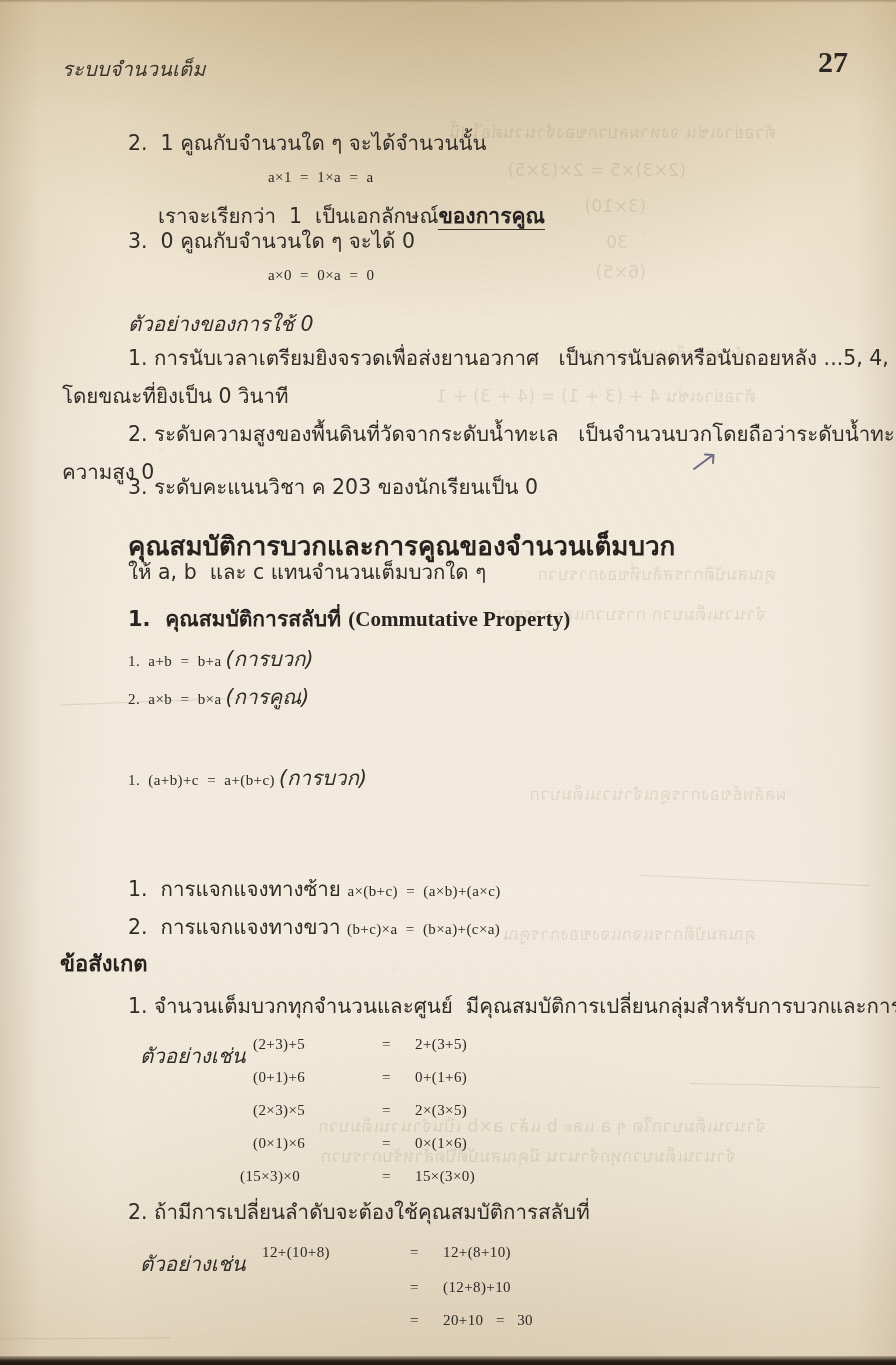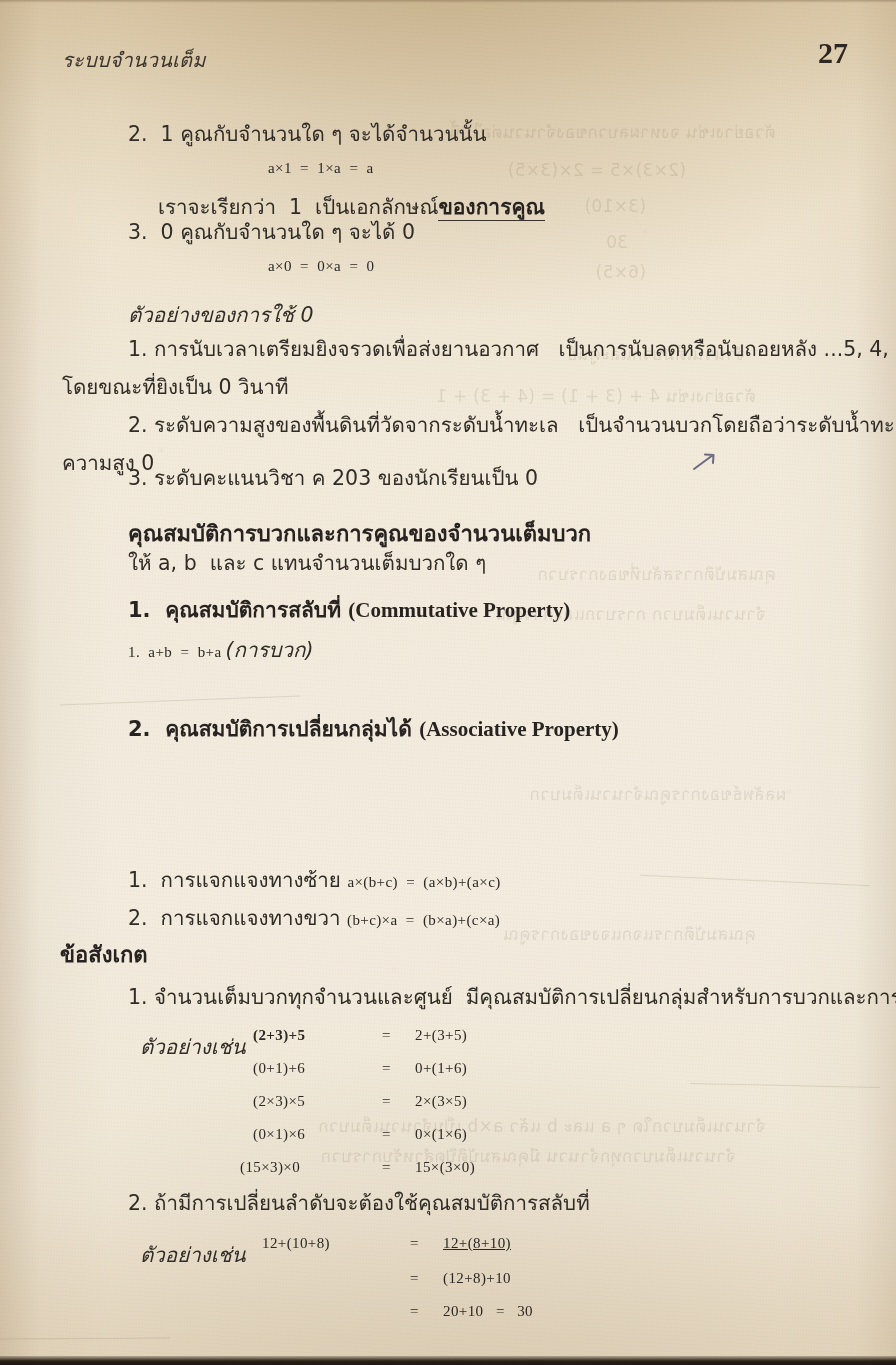--- a/index.html
+++ b/index.html
@@ -57,21 +57,21 @@
     font-family: "DejaVu Sans", sans-serif;
   }
   .ghost {
     position: absolute;
     white-space: nowrap;
     font-size: 17px;
     letter-spacing: .3px;
   }
 
   
-  .tx { position: absolute; white-space: pre; }
+  .tx { position: absolute; white-space: pre; margin-top: 9px; }
 
   .hdr-title {
     left: 62px; top: 44px;
     font-style: italic;
     font-size: 20px;
     color: #3a342c;
     letter-spacing: .2px;
   }
   .hdr-page {
     left: 818px; top: 36px;
@@ -142,37 +142,38 @@
 
   <div class="tx body-l" style="left:128px; top:415px;">2. ระดับความสูงของพื้นดินที่วัดจากระดับน้ำทะเล   เป็นจำนวนบวกโดยถือว่าระดับน้ำทะเลมี</div>
   <div class="tx body-l" style="left:62px;  top:453px;">ความสูง 0</div>
 
   <div class="tx body-l" style="left:128px; top:468px;">3. ระดับคะแนนวิชา ค 203 ของนักเรียนเป็น 0</div>
 
   <svg id="pen-mark" viewBox="0 0 26 20">
     <path d="M2 17 L21 3 M13 2.5 L21.5 3 L21 11" fill="none" stroke="#4a4a6a" stroke-width="2" stroke-linecap="round" stroke-linejoin="round" opacity="0.8"></path>
   </svg>
 
-  <div class="tx body-b" style="left:128px; top:516px; font-size:22px;">คุณสมบัติการบวกและการคูณของจำนวนเต็มบวก</div>
+  <div class="tx body-b" style="left:128px; top:516px; font-size:26px;">คุณสมบัติการบวกและการคูณของจำนวนเต็มบวก</div>
   <div class="tx body-l" style="left:128px; top:553px;">ให้ a, b  และ c แทนจำนวนเต็มบวกใด ๆ</div>
 
   <div class="tx" style="left:128px; top:593px;"><span class="body-b">1.  คุณสมบัติการสลับที่ </span><span class="body-b eng-b">(Commutative Property)</span></div>
   <div class="tx" style="left:128px; top:633px;"><span class="eq">1.  a+b  =  b+a </span><span class="body-i">(การบวก)</span></div>
-
-  <div class="tx" style="left:128px; top:712px;"><span class="body-b">2.  คุณสมบัติการเปลี่ยนกลุ่มได้ </span><span class="body-b eng-b">(Associative Property)</span></div>
+  <div class="tx" style="left:128px; top:671px;"><span class="eq">2.  a×b  =  b×a </span><span class="body-i">(การคูณ)</span></div>
+
+  <div class="tx" style="left:128px; top:752px;"><span class="eq">1.  (a+b)+c  =  a+(b+c) </span><span class="body-i">(การบวก)</span></div>
 
   <div class="tx" style="left:128px; top:870px;"><span class="body-l">1.  การแจกแจงทางซ้าย </span><span class="eq">a×(b+c)  =  (a×b)+(a×c)</span></div>
   <div class="tx" style="left:128px; top:908px;"><span class="body-l">2.  การแจกแจงทางขวา </span><span class="eq">(b+c)×a  =  (b×a)+(c×a)</span></div>
 
   <div class="tx body-b" style="left:60px; top:937px; font-size:22px;">ข้อสังเกต</div>
 
   <div class="tx body-l" style="left:128px; top:987px;">1. จำนวนเต็มบวกทุกจำนวนและศูนย์  มีคุณสมบัติการเปลี่ยนกลุ่มสำหรับการบวกและการคูณ</div>
 
   <div class="tx body-i" style="left:140px; top:1030px;">ตัวอย่างเช่น</div>
-  <div class="tx eq" style="left:253px; top:1027px;font-weight:bold;">(2+3)+5</div>
+  <div class="tx eq" style="left:253px; top:1027px;">(2+3)+5</div>
   <div class="tx eq" style="left:382px; top:1027px;">=</div>
   <div class="tx eq" style="left:415px; top:1027px;">2+(3+5)</div>
 
   <div class="tx eq" style="left:253px; top:1060px;">(0+1)+6</div>
   <div class="tx eq" style="left:382px; top:1060px;">=</div>
   <div class="tx eq" style="left:415px; top:1060px;">0+(1+6)</div>
 
   <div class="tx eq" style="left:253px; top:1093px;">(2×3)×5</div>
   <div class="tx eq" style="left:382px; top:1093px;">=</div>
   <div class="tx eq" style="left:415px; top:1093px;">2×(3×5)</div>
@@ -183,21 +184,21 @@
 
   <div class="tx eq" style="left:240px; top:1159px;">(15×3)×0</div>
   <div class="tx eq" style="left:382px; top:1159px;">=</div>
   <div class="tx eq" style="left:415px; top:1159px;">15×(3×0)</div>
 
   <div class="tx body-l" style="left:128px; top:1193px;">2. ถ้ามีการเปลี่ยนลำดับจะต้องใช้คุณสมบัติการสลับที่</div>
 
   <div class="tx body-i" style="left:140px; top:1238px;">ตัวอย่างเช่น</div>
   <div class="tx eq" style="left:262px; top:1235px;">12+(10+8)</div>
   <div class="tx eq" style="left:410px; top:1235px;">=</div>
-  <div class="tx eq" style="left:443px; top:1235px;text-decoration:underline;">12+(8+10)</div>
+  <div class="tx eq" style="left:443px; top:1235px;">12+(8+10)</div>
 
   <div class="tx eq" style="left:410px; top:1270px;">=</div>
   <div class="tx eq" style="left:443px; top:1270px;text-align:right;">(12+8)+10</div>
 
   <div class="tx eq" style="left:410px; top:1303px;">=</div>
   <div class="tx eq" style="left:443px; top:1303px;">20+10   =   30</div>
 
   <div class="scratch" style="left:0px;  top:1338px; width:170px; transform:rotate(-0.4deg);"></div>
   <div class="scratch" style="left:690px; top:1085px; width:190px; transform:rotate(1.2deg);"></div>
   <div class="scratch" style="left:60px;  top:700px;  width:240px; transform:rotate(-2.2deg);"></div>

